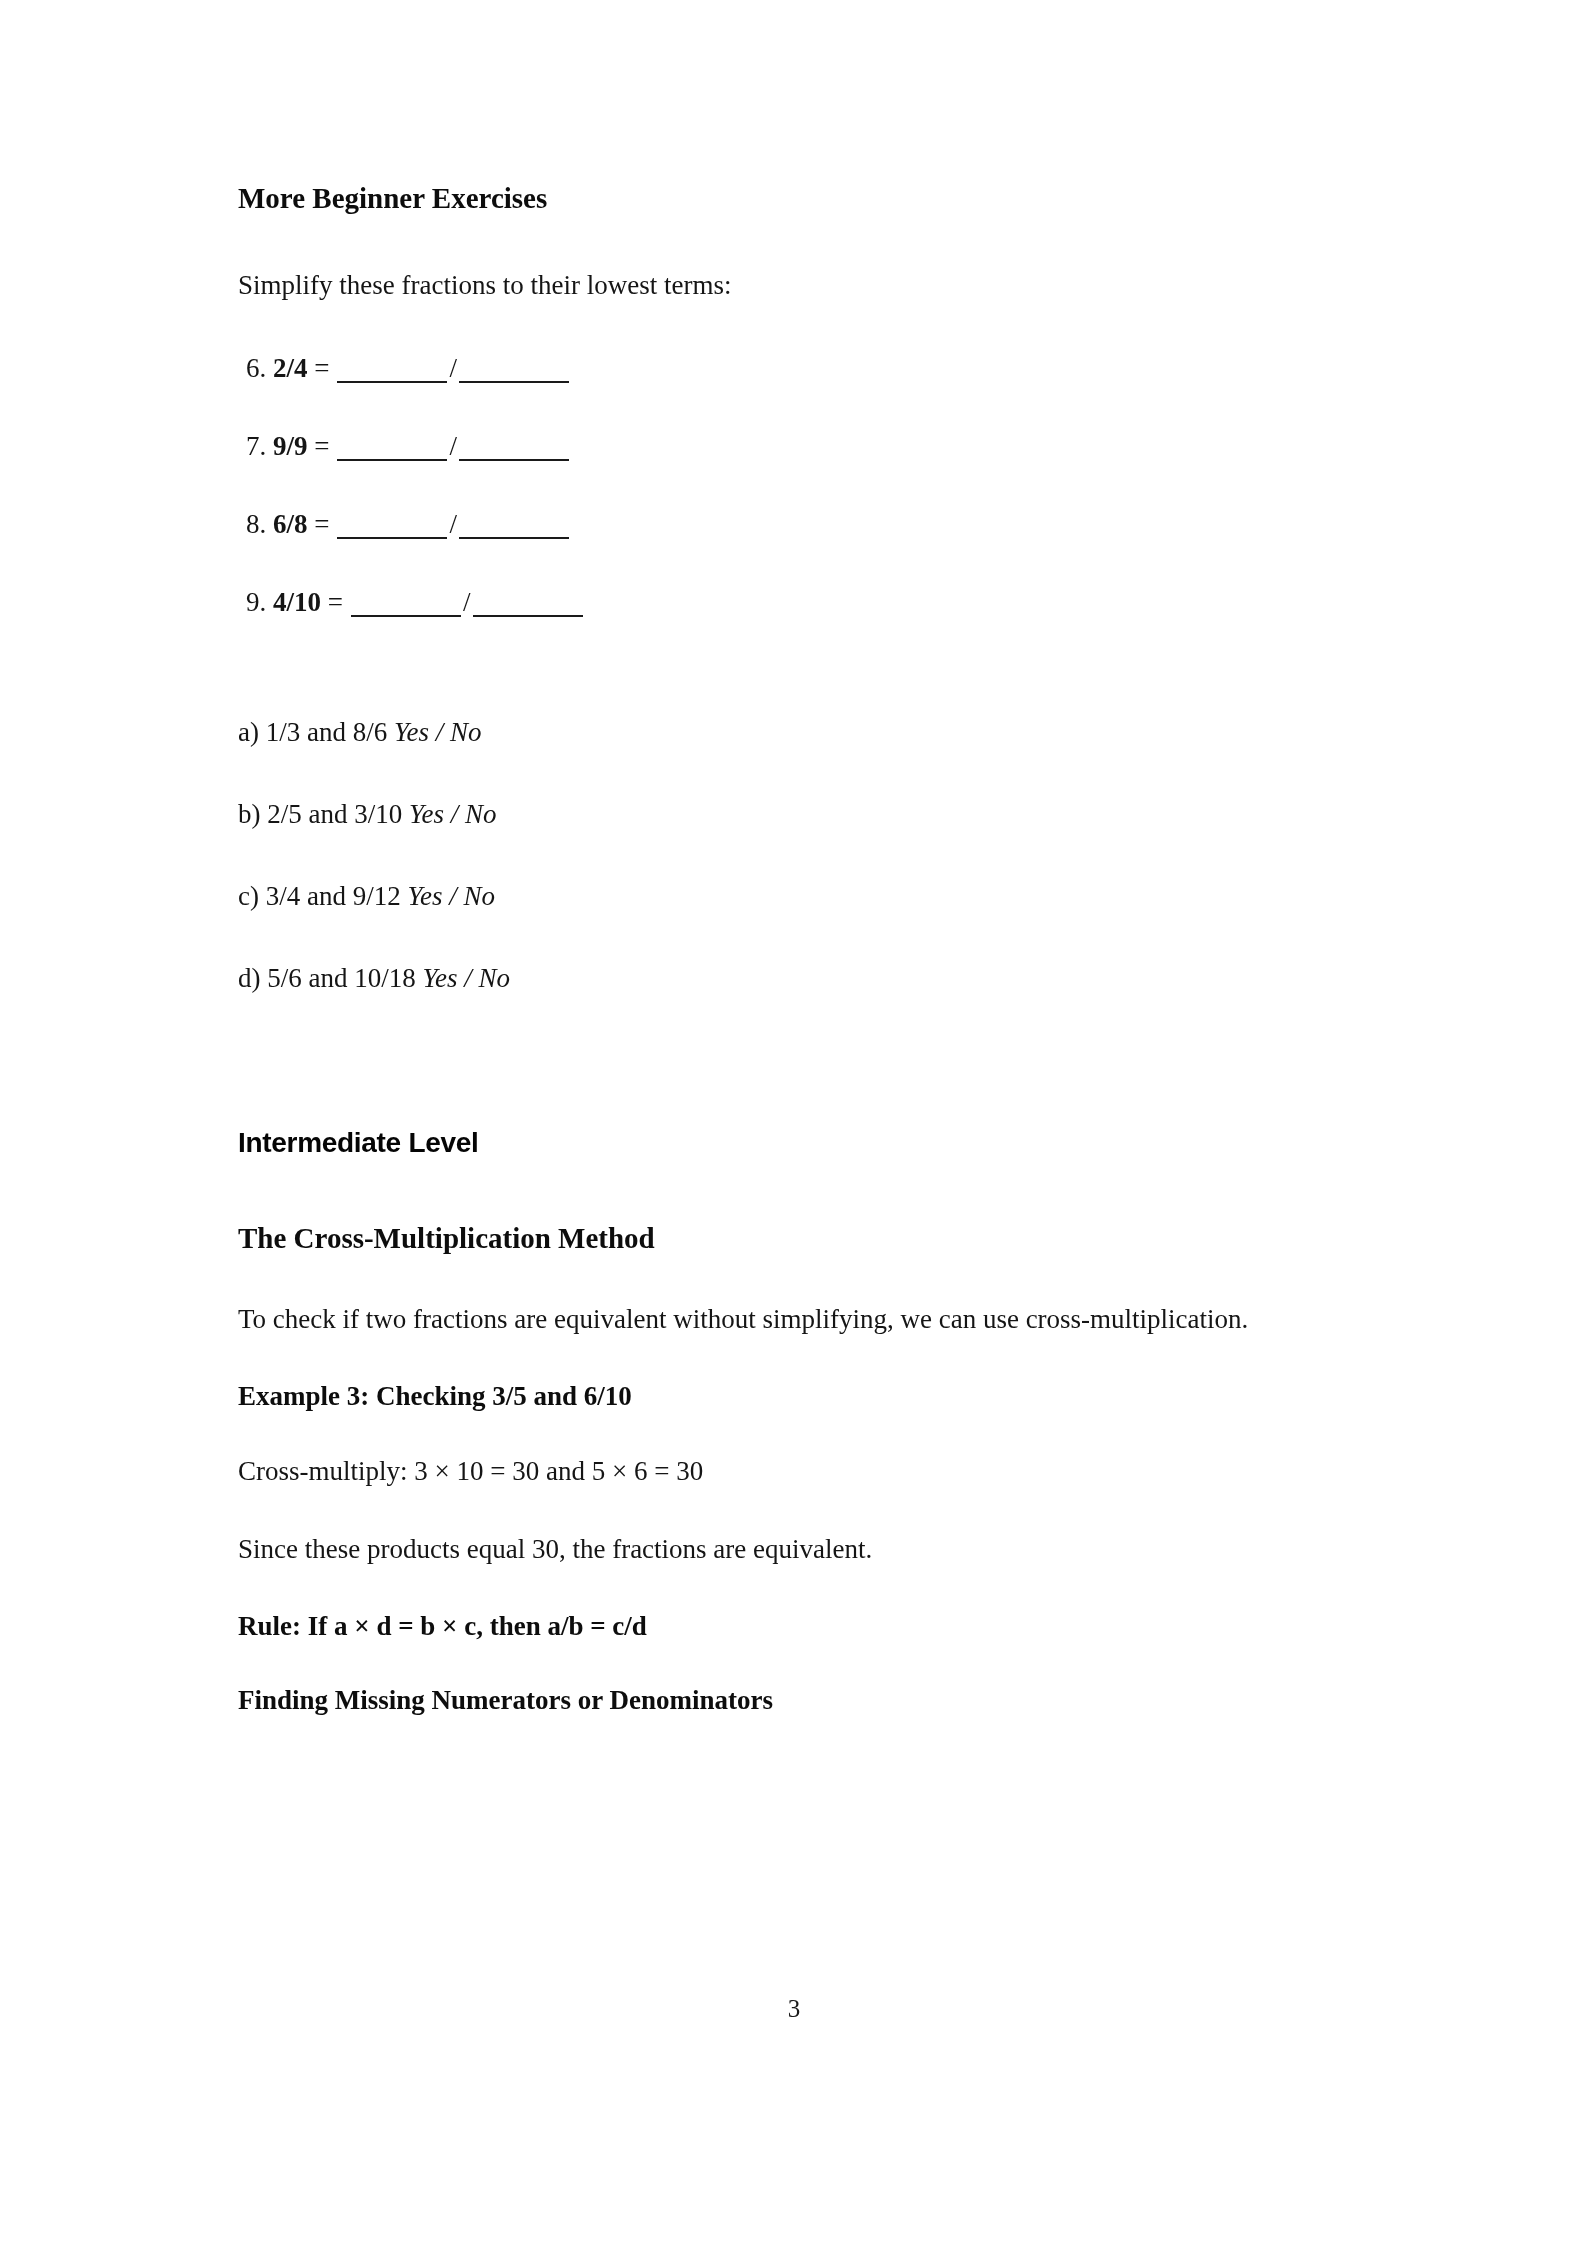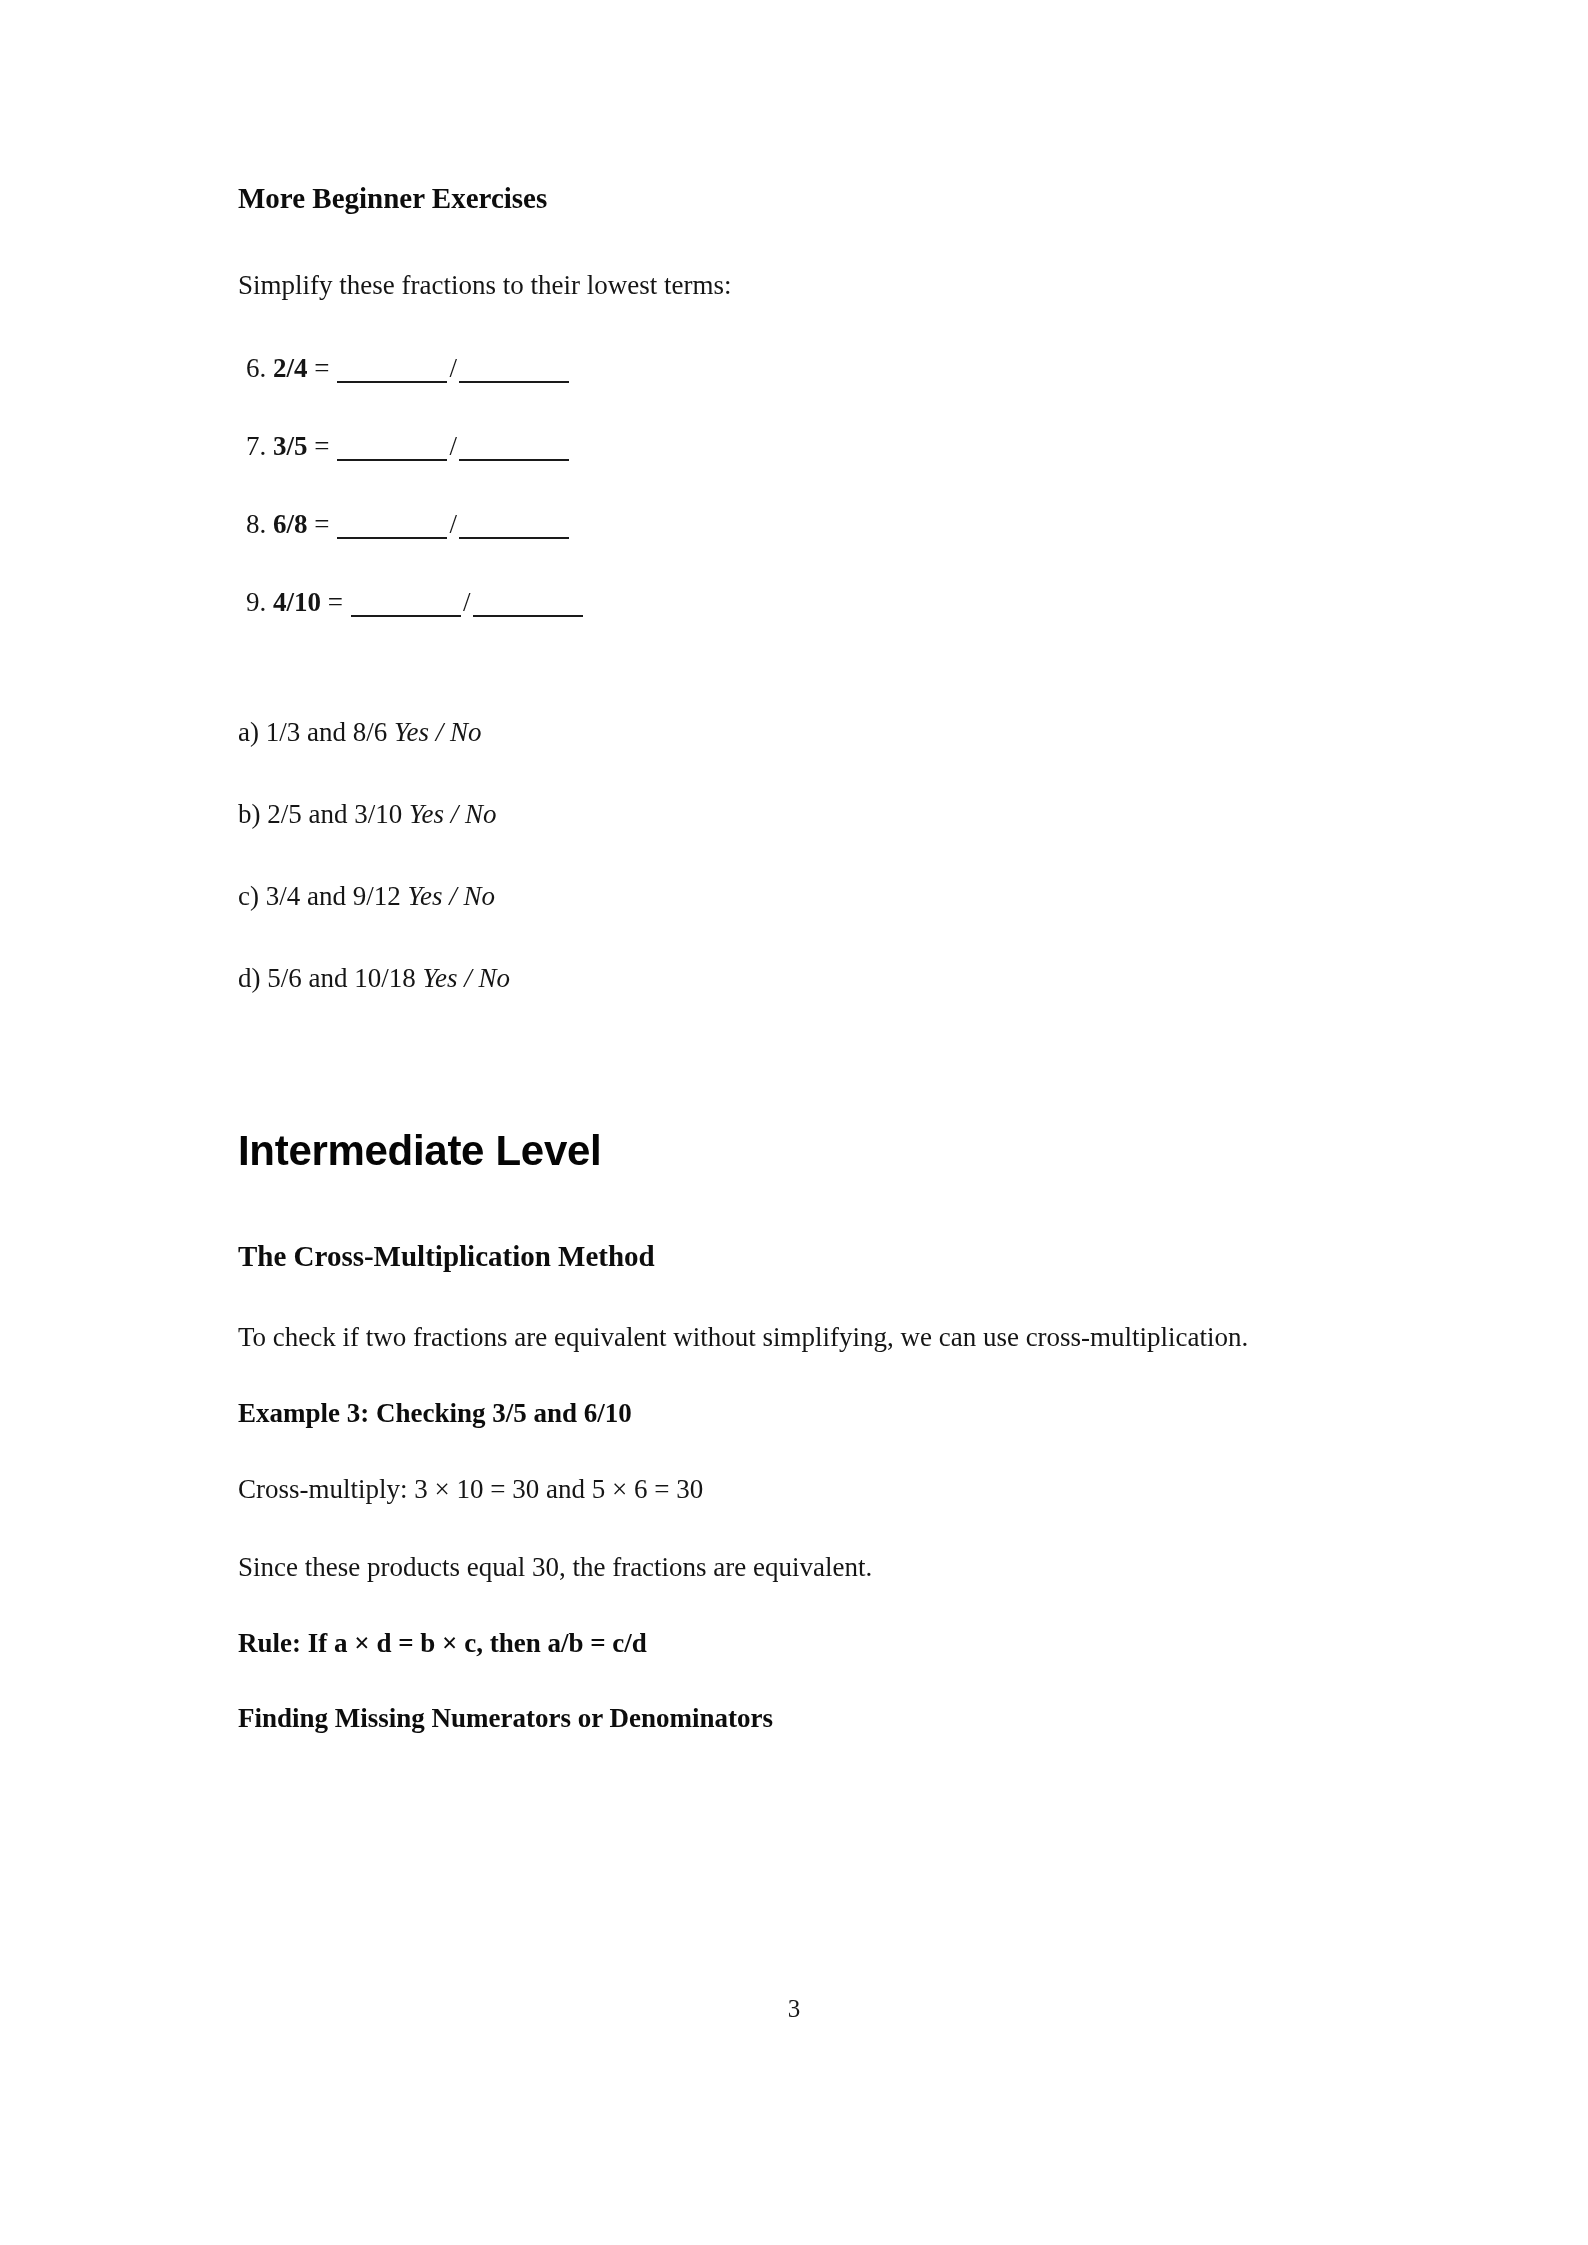--- a/index.html
+++ b/index.html
@@ -39,21 +39,21 @@
     font-weight: bold;
     font-size: 29px;
     line-height: 1.3;
     color: #0d0d0d;
     margin: 0;
   }
 
   .h-sans-big {
     font-family: "Liberation Sans", "DejaVu Sans", sans-serif;
     font-weight: bold;
-    font-size: 42px;
+    font-size: 28px;
     line-height: 1.25;
     letter-spacing: -0.3px;
     color: #050505;
     margin: 0;
   }
 
   
   .para {
     font-size: 27px;
     line-height: 1.62;
@@ -150,21 +150,21 @@
         <span class="ex-num">6.</span>
         <span class="ex-frac">2/4</span>
         <span>=</span>
         <span class="blank"></span><span class="slash">/</span><span class="blank"></span>
       </div>
 
       <div class="row-gap"></div>
 
       <div class="ex-row">
         <span class="ex-num">7.</span>
-        <span class="ex-frac">3/5</span>
+        <span class="ex-frac">9/9</span>
         <span>=</span>
         <span class="blank"></span><span class="slash">/</span><span class="blank"></span>
       </div>
 
       <div class="row-gap"></div>
 
       <div class="ex-row">
         <span class="ex-num">8.</span>
         <span class="ex-frac">6/8</span>
         <span>=</span>

